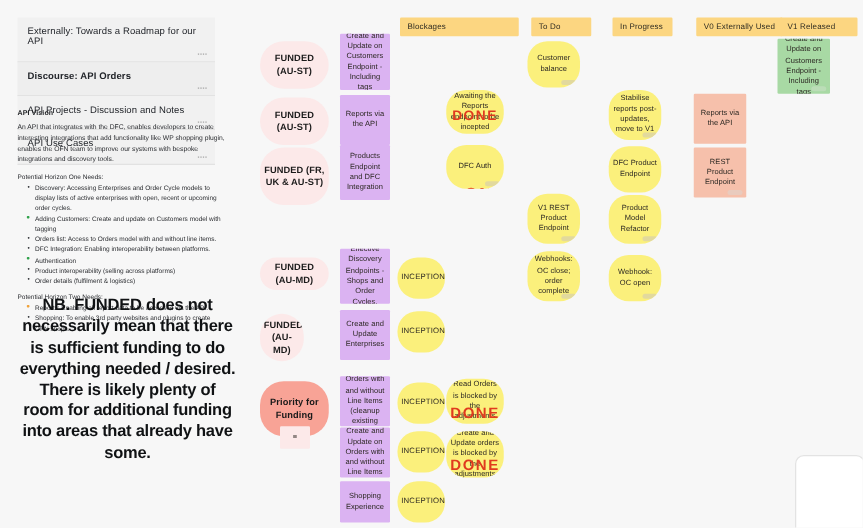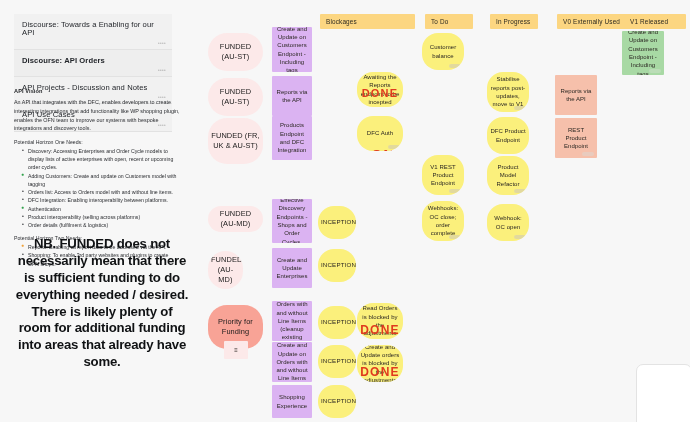--- a/index.html
+++ b/index.html
@@ -93,21 +93,21 @@
   .card .label { display: block; width: 100%; }
   .card .stamp-wrap { position: relative; width: 100%; }
 
   .card.yellow  { background: #fbf07c; border-radius: 16px; }
   .card.pinkpale{ background: #fce9e9; }
   .card.pink    { background: #f8a396; }
   .card.salmon  { background: #f6c0ab; }
   .card.purple  { background: #dbb3f2; }
   .card.green   { background: #a8d9a4; }
 
-  .card.bold { font-weight: normal; font-size: 7.4px; color: #1a1a1a; letter-spacing: .1px; border-radius: 19px; }
+  .card.bold { font-weight: bold; font-size: 7.4px; color: #1a1a1a; letter-spacing: .1px; border-radius: 19px; }
 
   .card .avatar {
     position: absolute; right: 3px; bottom: 2px;
     width: 12px; height: 4px; border-radius: 2px;
     background: #d9d2a8; opacity: .75;
   }
   .card.pinkpale .avatar, .card.salmon .avatar { background: #e4cfc4; }
   .card.green .avatar { background: #c2ddbd; }
 
   .stamp {
@@ -133,21 +133,21 @@
   }
 </style>
 </head>
 <body>
 
 <div id="root">
 
   <div class="doc-pane">
 
     <div class="doc-links" id="doc-links">
-        <div class="doc-link"><span>Discourse: Towards a Enabling for our API</span><span class="dots">••••</span></div>
+        <div class="doc-link"><span>Externally: Towards a Roadmap for our API</span><span class="dots">••••</span></div>
         <div class="doc-link active"><span>Discourse: API Orders</span><span class="dots">••••</span></div>
         <div class="doc-link"><span>API Projects - Discussion and Notes</span><span class="dots">••••</span></div>
         <div class="doc-link"><span>API Use Cases</span><span class="dots">••••</span></div>
       </div>
 
     <div class="doc-body">
       <div class="doc-h">API Vision</div>
       <p class="doc-p">An API that integrates with the DFC, enables developers to create interesting integrations that add functionality like WP shopping plugin, enables the OFN team to improve our systems with bespoke integrations and discovery tools.</p>
       <div class="doc-sub">Potential Horizon One Needs:</div>
       <ul class="doc-list" id="horizon-one-list">

